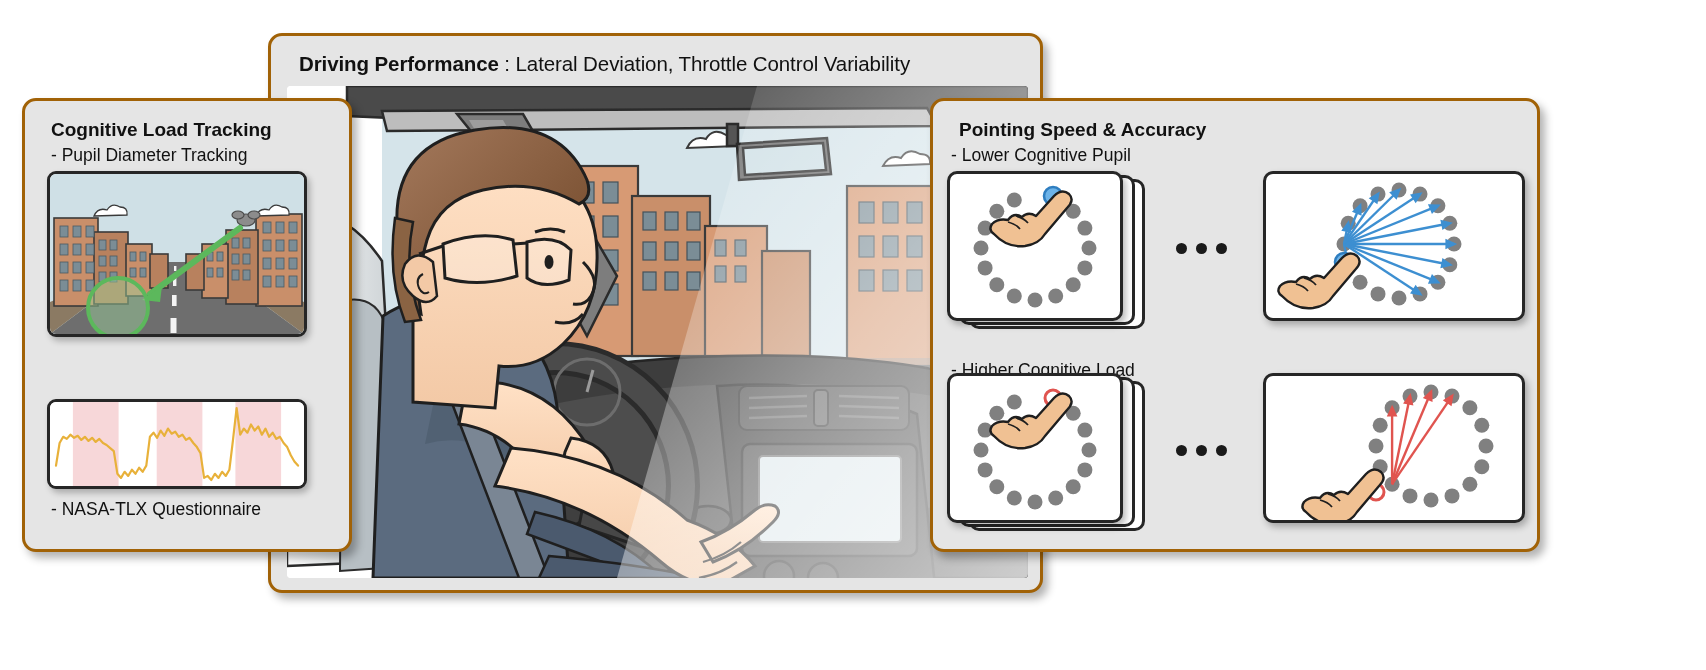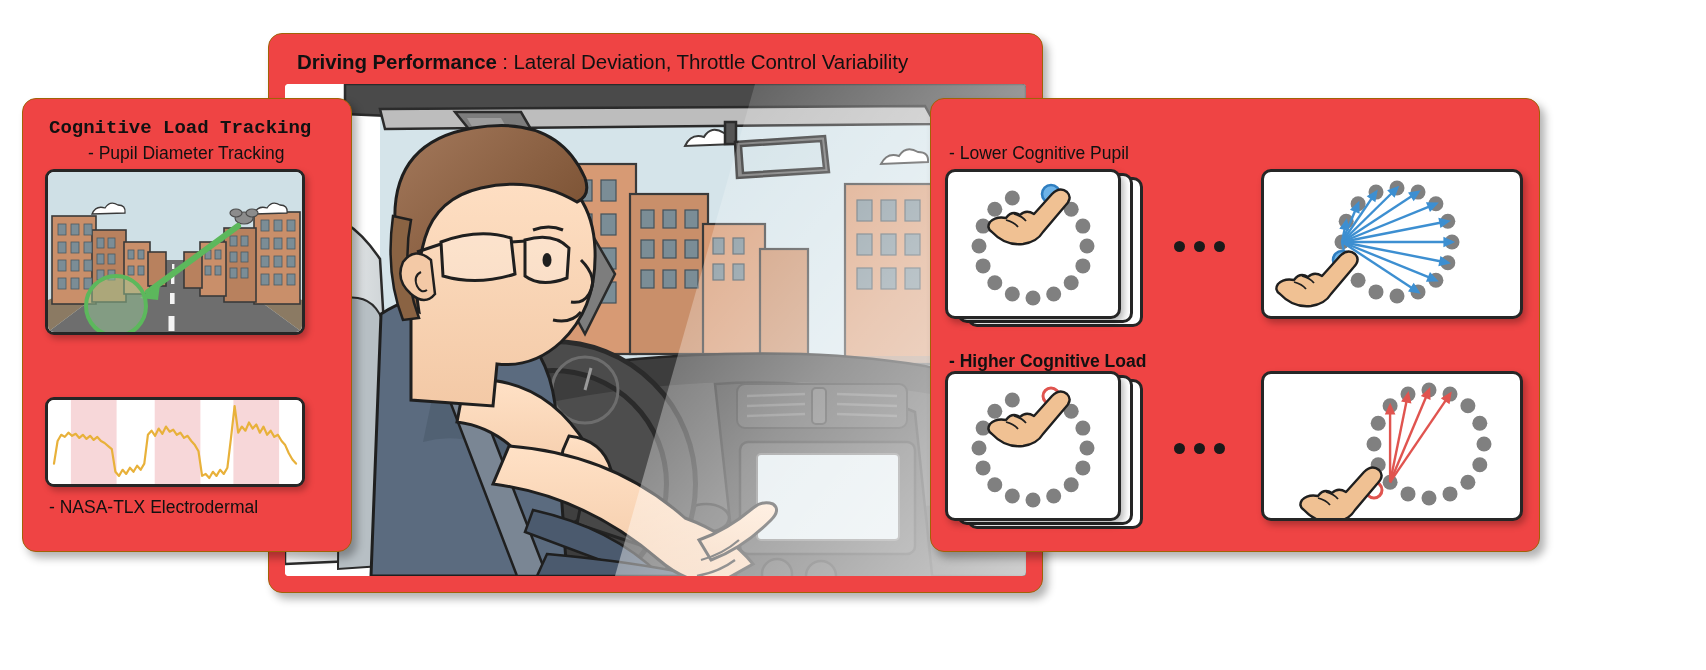--- a/index.html
+++ b/index.html
@@ -5,60 +5,60 @@
   html,body{margin:0;padding:0;background:#ffffff;}
   body{
     font-family:"Liberation Sans","DejaVu Sans",sans-serif;
     width:1706px;height:670px;overflow:hidden;position:relative;
   }
   #stage{position:absolute;left:0;top:0;width:1706px;height:670px;}
 
   
   .panel{
     position:absolute;
-    background:#ef4444;
-    border:1px solid #a16207;
+    background:#e5e5e5;
+    border:3px solid #a16207;
     border-radius:14px;
     box-shadow:5px 6px 9px rgba(0,0,0,.30);
     box-sizing:border-box;
   }
 
   
   #p-driving{left:268px;top:33px;width:775px;height:560px;z-index:1;}
   #driving-title{
     position:absolute;left:28px;top:16px;font-size:20.5px;color:#111;
     white-space:nowrap;letter-spacing:-.1px;
   }
   #driving-title b{font-weight:bold;}
   #car-wrap{
     position:absolute;left:16px;top:50px;width:741px;height:492px;
     border-radius:4px;overflow:hidden;background:#ffffff;
   }
 
   
   #p-left{left:22px;top:98px;width:330px;height:454px;z-index:3;}
-  #left-title{position:absolute;left:26px;top:18px;font-size:19px;font-weight:bold;color:#111;font-family:Liberation Mono, monospace;}
+  #left-title{position:absolute;left:26px;top:18px;font-size:19px;font-weight:bold;color:#111;}
   .left-sub{position:absolute;left:26px;font-size:17.5px;color:#111;white-space:nowrap;}
-  #left-sub1{top:44px;margin-left:39px;}
+  #left-sub1{top:44px;}
   #left-sub2{top:272px;}
   #left-sub3{top:398px;}
   .minibox{
     position:absolute;left:22px;border:3px solid #262626;border-radius:9px;
     overflow:hidden;background:#fff;box-sizing:border-box;
     box-shadow:3px 4px 6px rgba(0,0,0,.25);
   }
   #pupil-box{top:70px;width:260px;height:166px;}
   #eda-box{top:298px;width:260px;height:90px;}
 
   
   #p-right{left:930px;top:98px;width:610px;height:454px;z-index:3;}
   #right-title{position:absolute;left:26px;top:18px;font-size:19px;font-weight:bold;color:#111;}
   .right-sub{position:absolute;left:18px;font-size:17.5px;color:#111;white-space:nowrap;}
   #right-sub1{top:44px;}
-  #right-sub2{top:252px;font-weight:bold;}
+  #right-sub2{top:259px;}
 
   .cardstack{position:absolute;}
   .card{
     position:absolute;background:#fff;border:3px solid #262626;border-radius:10px;
     box-sizing:border-box;overflow:hidden;
   }
   .card.back2{left:22px;top:8px;}
   .card.back1{left:12px;top:4px;}
   .card.front{left:0;top:0;box-shadow:3px 4px 7px rgba(0,0,0,.28);}
 
@@ -371,24 +371,25 @@
         <rect x="0" y="0" width="254" height="84" fill="#ffffff"></rect>
         <g id="eda-bands">
             <rect x="22.9" y="0" width="45.7" height="84" fill="#f7d7d9"></rect>
             <rect x="106.7" y="0" width="45.7" height="84" fill="#f7d7d9"></rect>
             <rect x="185.4" y="0" width="45.7" height="84" fill="#f7d7d9"></rect>
           </g>
         <polyline id="eda-line" fill="none" stroke="#e8b13a" stroke-width="2.2" stroke-linejoin="round" stroke-linecap="round" points="6.0,63.6 9.6,41.0 13.2,34.8 16.8,36.9 20.4,32.7 24.1,35.8 27.7,33.8 31.3,37.9 34.9,34.8 38.5,38.9 42.1,35.8 45.7,39.9 49.3,36.9 53.0,41.0 56.6,43.0 60.2,46.1 63.8,49.2 67.4,71.8 71.0,75.9 74.6,69.8 78.2,73.9 81.9,67.7 85.5,71.8 89.1,65.7 92.7,69.8 96.3,63.6 99.9,34.8 103.5,30.7 107.1,35.8 110.7,28.6 114.4,33.8 118.0,26.6 121.6,31.7 125.2,29.7 128.8,34.8 132.4,32.7 136.0,37.9 139.6,35.8 143.3,41.0 146.9,45.1 150.5,51.3 154.1,75.9 157.7,73.9 161.3,78.0 164.9,71.8 168.5,75.9 172.1,69.8 175.8,73.9 179.4,67.7 183.0,37.9 186.6,6.0 190.2,32.7 193.8,26.6 197.4,30.7 201.0,22.5 204.7,28.6 208.3,24.5 211.9,32.7 215.5,26.6 219.1,34.8 222.7,30.7 226.3,36.9 229.9,34.8 233.6,41.0 237.2,45.1 240.8,53.3 244.4,59.5 248.0,63.6"></polyline>
       </svg>
     </div>
 
-    <div class="left-sub nosel" id="left-sub3">- NASA-TLX Electrodermal</div>
+    <div class="left-sub nosel" id="left-sub3">- NASA-TLX Questionnaire</div>
   </div>
 
   <div class="panel" id="p-right">
+    <div id="right-title" class="nosel">Pointing Speed &amp; Accuracy</div>
 
     <div class="right-sub nosel" id="right-sub1">- Lower Cognitive Pupil</div>
 
     <div class="cardstack" style="left:14px;top:70px;width:200px;height:158px;">
       <div class="card back2" style="width:176px;height:150px;"></div>
       <div class="card back1" style="width:176px;height:150px;"></div>
       <div class="card front" style="width:176px;height:150px;">
         <svg width="170" height="144" viewBox="0 0 170 144">
           <g id="ring-low-a">
               <circle cx="105.7" cy="26.0" r="7.5" fill="#808080"></circle>

